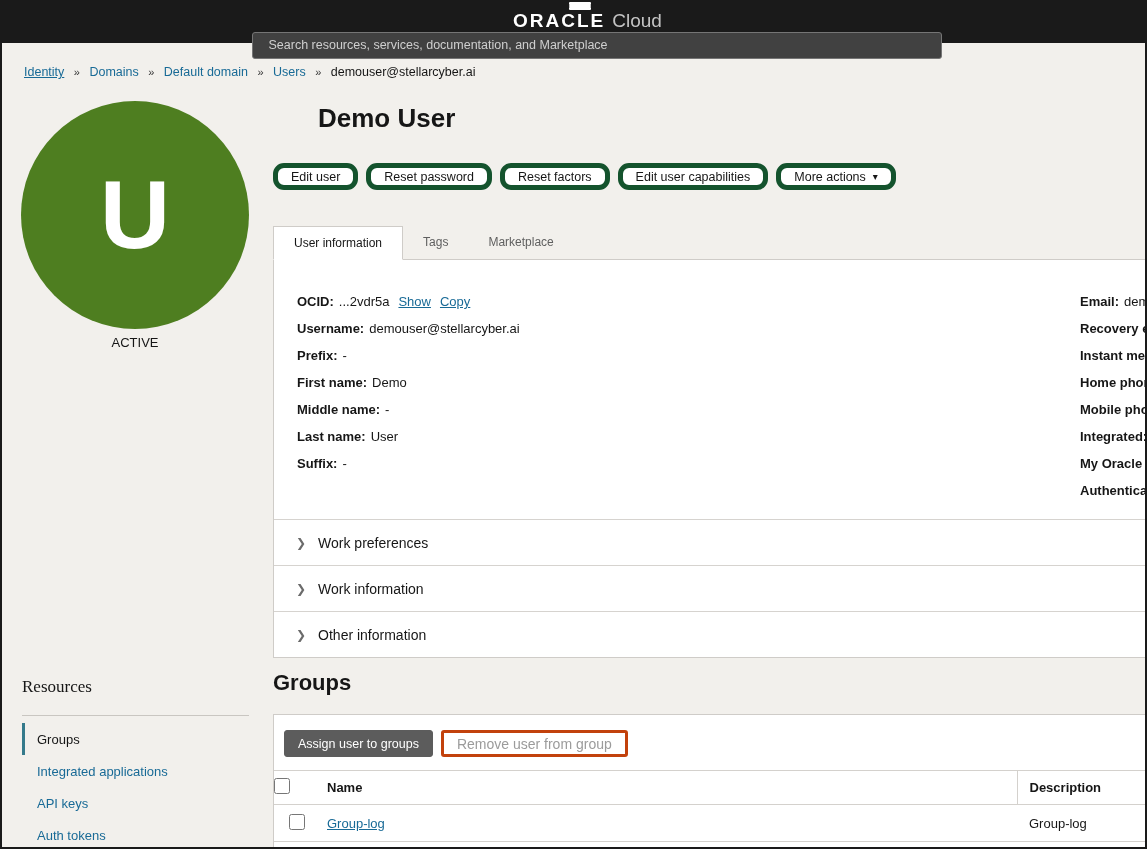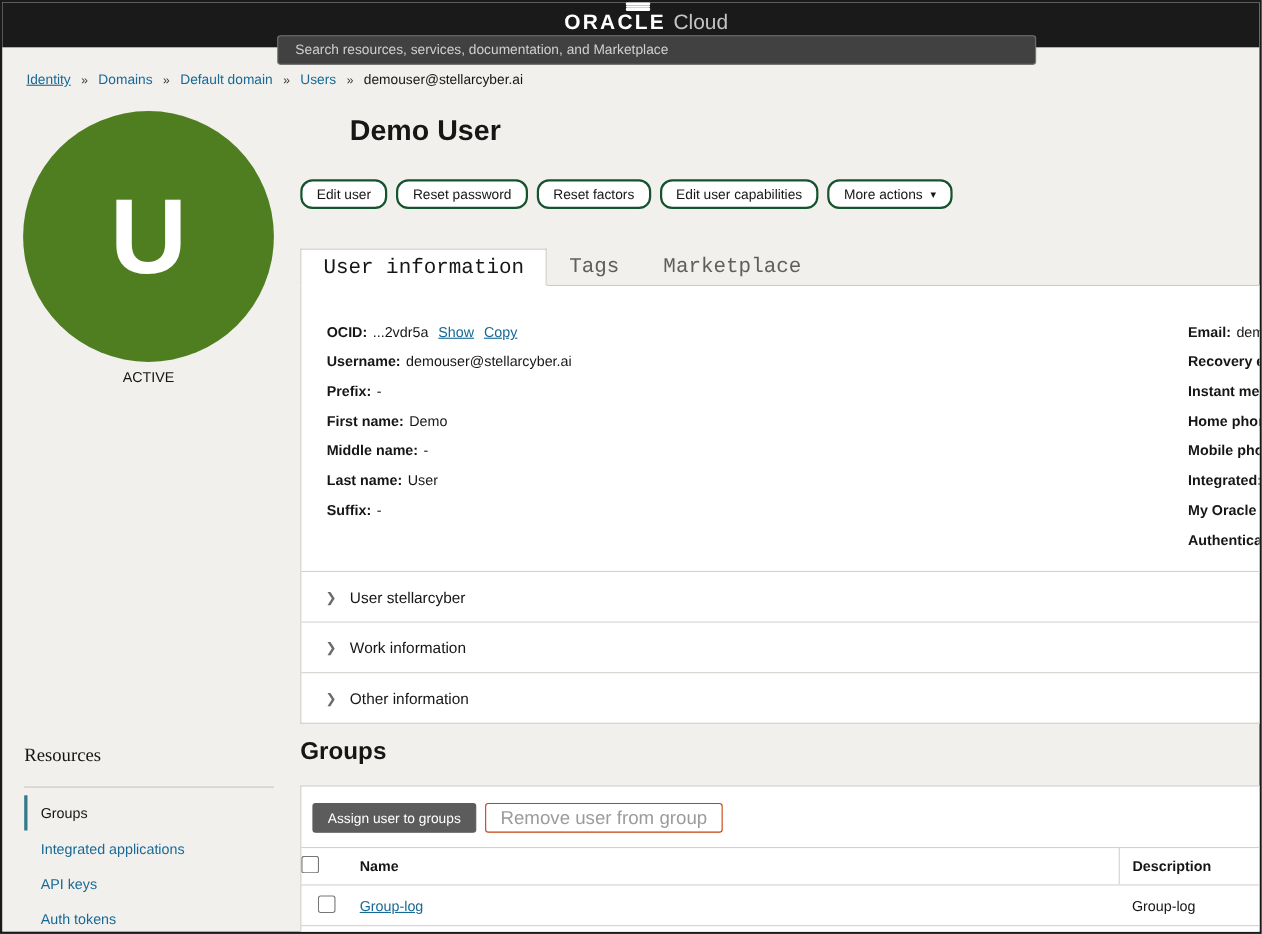--- a/index.html
+++ b/index.html
@@ -52,28 +52,28 @@
     height:32px; display:flex; align-items:center; padding-left:12px;
     font-size:13px; color:#186a96; cursor:pointer; border-left:3px solid transparent;
   }
   .res-item.active { color:#161616; border-left:3px solid #357a8b; }
 
   
   .page-title { position:absolute; left:271px; top:101px; font-size:26px; font-weight:bold; color:#161616;margin-left:45px; }
   .actions { position:absolute; left:271px; top:161px; display:flex; gap:8px; }
   .btn {
     height:27px; display:flex; align-items:center; padding:0 13px;
-    background:#fff; border:2px solid #14532d; border-radius:11px;
+    background:#fff; border:5px solid #14532d; border-radius:11px;
     font-size:12.5px; color:#161616; cursor:pointer; white-space:nowrap;
   }
   .btn .caret { margin-left:7px; font-size:10px; }
 
   
   .tabs { position:absolute; left:271px; top:223px; display:flex; align-items:flex-end; }
-  .tab { height:34px; display:flex; align-items:center; padding:0 20px; font-size:19px; color:#5f5f5f; cursor:pointer;font-family:Liberation Mono, monospace; }
+  .tab { height:34px; display:flex; align-items:center; padding:0 20px; font-size:12px; color:#5f5f5f; cursor:pointer; }
   .tab.active {
     background:#fff; color:#161616;
     border:1px solid #cfccc8; border-bottom:1px solid #fff;
     position:relative; z-index:2; margin-bottom:-1px;
   }
 
   
   .info-panel {
     position:absolute; left:271px; top:257px; width:905px;
     background:#fff; border:1px solid #cfccc8; border-right:none;
@@ -97,22 +97,22 @@
     background:#fff; border:1px solid #cfccc8; border-right:none; padding-top:15px;
   }
   .groups-buttons { display:flex; gap:8px; padding-left:10px; }
   .btn-primary {
     height:27px; display:flex; align-items:center; padding:0 13px;
     background:#5c5c5c; border:1px solid #5c5c5c; border-radius:3px;
     color:#fff; font-size:12.5px; cursor:pointer; white-space:nowrap;
   }
   .btn-disabled {
     height:27px; display:flex; align-items:center; padding:0 13px;
-    background:#fff; border:1px solid #c2410c; border-radius:3px;
-    color:#9b9b9b; font-size:17px; cursor:default; white-space:nowrap;
+    background:#fff; border:3px solid #c2410c; border-radius:3px;
+    color:#9b9b9b; font-size:14px; cursor:default; white-space:nowrap;
   }
   table.groups-table { width:100%; border-collapse:collapse; margin-top:13px; font-size:13px; }
   .groups-table th {
     border-top:1px solid #d4d1cd; border-bottom:1px solid #d4d1cd;
     height:34px; text-align:left; font-weight:bold; color:#161616;
   }
   .groups-table td { height:37px; border-bottom:1px solid #d4d1cd; }
   .col-check { width:45px; text-align:center; }
   .col-name  { width:698px; padding-left:8px; }
   th.col-desc { border-left:1px solid #d4d1cd; }
@@ -241,21 +241,21 @@
         <span class="lbl">My Oracle</span>
       </div>
       <div class="field-row">
         <span class="lbl">Authentica</span>
       </div>
     </div>
   </div>
 
   <div class="collapse-section">
     <span class="chev">❯</span>
-    <span>User stellarcyber</span>
+    <span>Work preferences</span>
   </div>
   <div class="collapse-section">
     <span class="chev">❯</span>
     <span>Work information</span>
   </div>
   <div class="collapse-section">
     <span class="chev">❯</span>
     <span>Other information</span>
   </div>
 </div>

